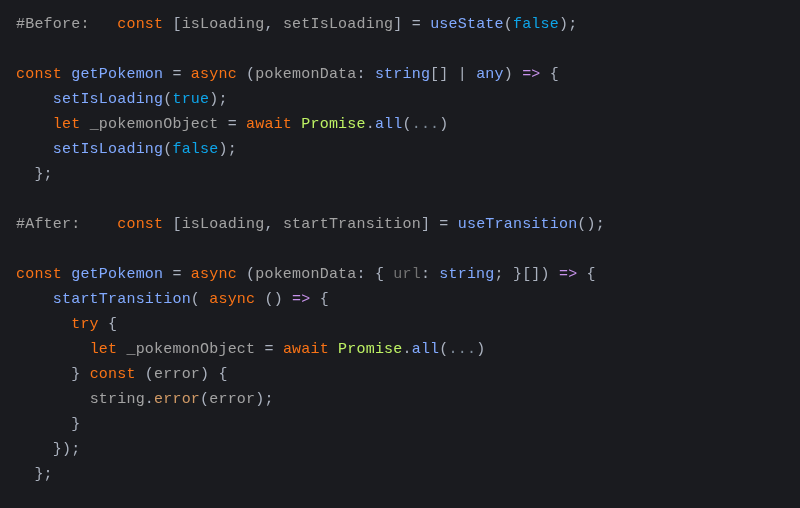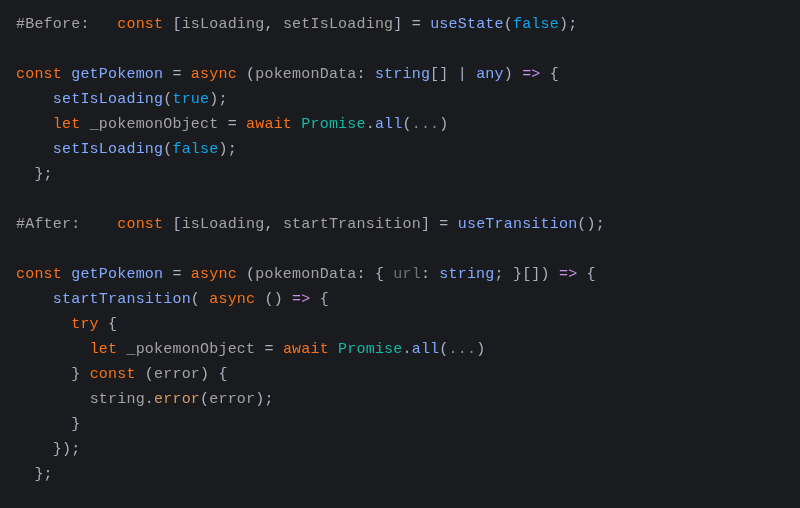--- a/index.html
+++ b/index.html
@@ -24,21 +24,21 @@
   .c-keyword  { color: #f97316; font-family: Liberation Mono, monospace; }   
   .c-arrow    { color: #c792ea; }
   .c-name     { color: #a3a3a3; margin-top: 20px; }
   .c-fn       { color: #82aaff; }   
   .c-type     { color: #82aaff; }   
   .c-paren    { color: #abb2bf; }
   .c-brace    { color: #abb2bf; }
   .c-punct    { color: #abb2bf; }
   .c-bool     { color: #0ea5e9; }   
   .c-prop     { color: #737373; }
-  .c-obj      { color: #14b8a6; }
+  .c-obj      { color: #bef264; }
   .c-err      { color: #d19a66; }
   .c-dim      { color: #7f8c99; }
 </style>
 </head>
 <body>
 
 <pre class="code"><span class="c-comment">#Before:</span>   <span class="c-keyword">const</span> <span class="c-paren">[</span><span class="c-name">isLoading</span><span class="c-punct">,</span> <span class="c-name">setIsLoading</span><span class="c-paren">]</span> <span class="c-punct">=</span> <span class="c-fn">useState</span><span class="c-paren">(</span><span class="c-bool">false</span><span class="c-paren">)</span><span class="c-punct">;</span>
 
 <span class="c-keyword">const</span> <span class="c-fn">getPokemon</span> <span class="c-punct">=</span> <span class="c-keyword">async</span> <span class="c-paren">(</span><span class="c-name">pokemonData</span><span class="c-punct">:</span> <span class="c-type">string</span><span class="c-paren">[</span><span class="c-paren">]</span> <span class="c-punct">|</span> <span class="c-type">any</span><span class="c-paren">)</span> <span class="c-arrow">=&gt;</span> <span class="c-brace">{</span>
     <span class="c-fn">setIsLoading</span><span class="c-paren">(</span><span class="c-bool">true</span><span class="c-paren">)</span><span class="c-punct">;</span>

